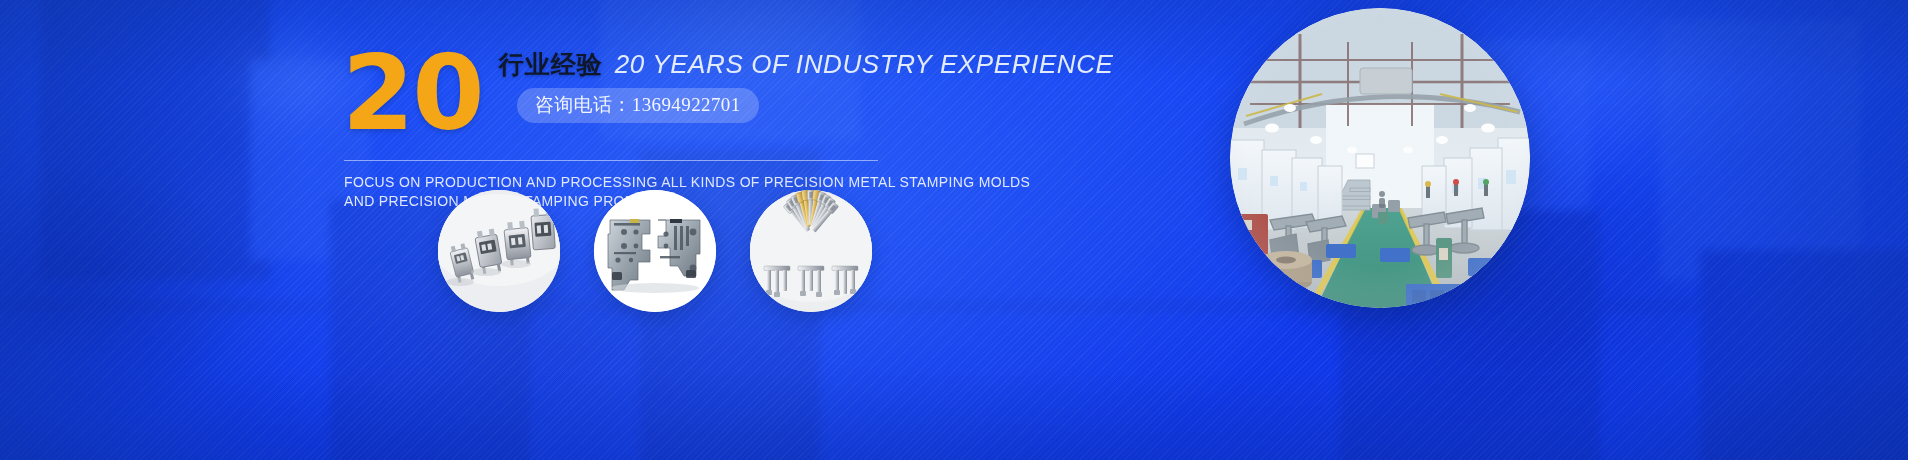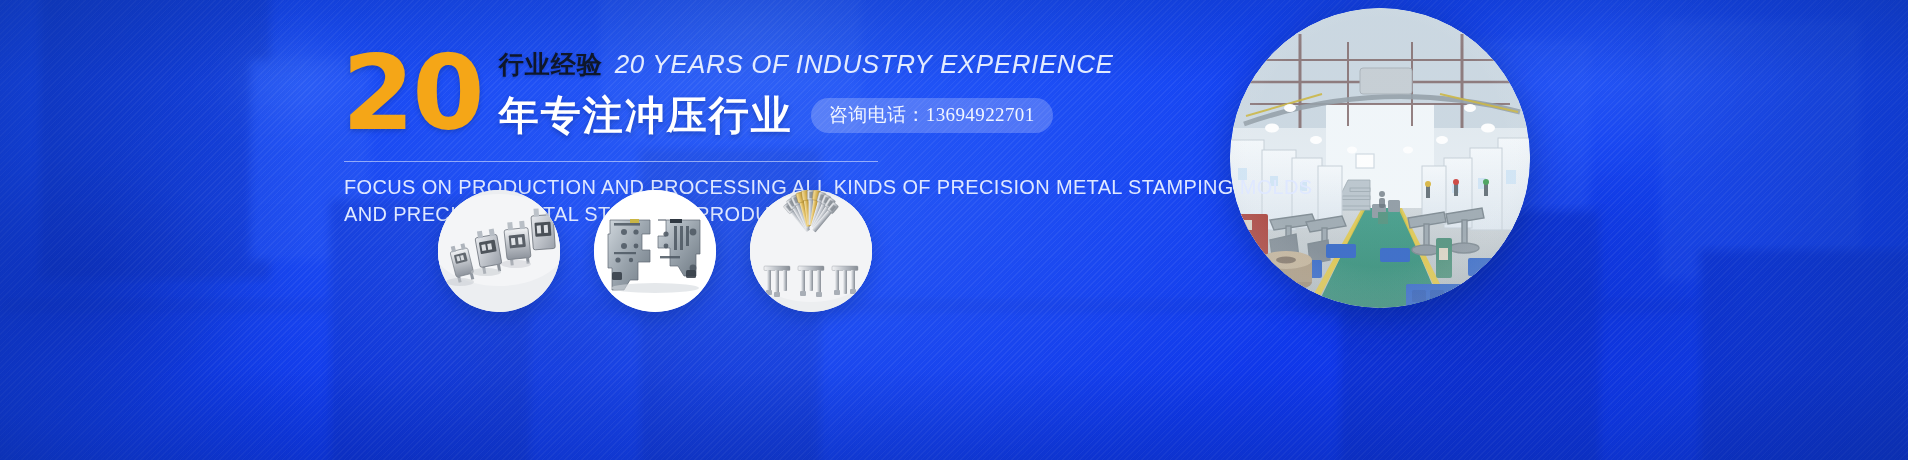--- a/index.html
+++ b/index.html
@@ -149,21 +149,21 @@
   .divider{
     margin-top:18px;
     margin-left:2px;
     width:534px;
     height:1px;
     background:rgba(255,255,255,.50);
   }
   .sub-en{
     margin-top:12px;
     margin-left:2px;
-    font-size:20px;
+    font-size:14px;
     line-height:1.35;
     letter-spacing:.35px;
     color:#dfe8ff;
     max-width:700px;
   }
   .sub-en div{white-space:nowrap;}
 
   
   .products{
     position:absolute;
@@ -227,21 +227,20 @@
       <div class="big-num">20</div>
 
       <div class="headline-text">
 
         <div class="line-a">
           <span class="cn-small">行业经验</span>
           <span class="en-head">20 YEARS OF INDUSTRY EXPERIENCE</span>
         </div>
 
         <div class="line-b">
-          <span class="cn-big">年专注冲压行业</span>
           <span class="phone-pill">咨询电话：13694922701</span>
         </div>
 
       </div>
     </div>
 
     <div class="divider"></div>
 
     <div class="sub-en">
       <div>FOCUS ON PRODUCTION AND PROCESSING ALL KINDS OF PRECISION METAL STAMPING MOLDS</div>

